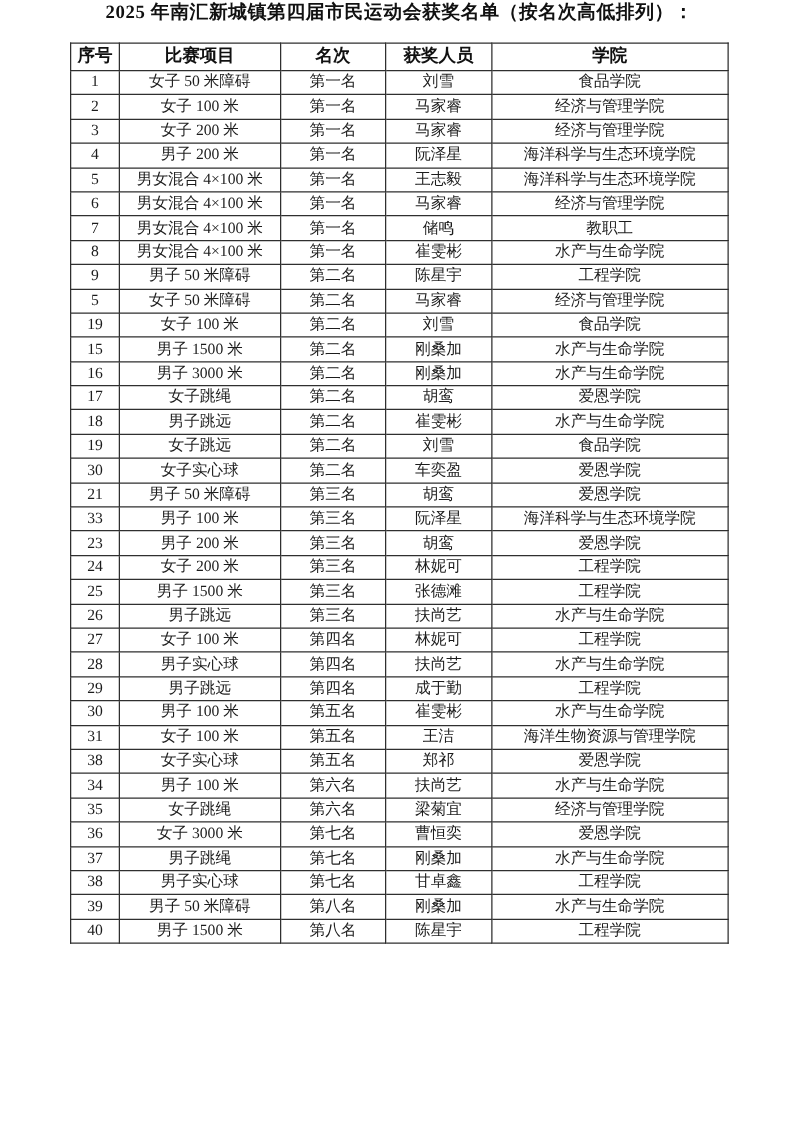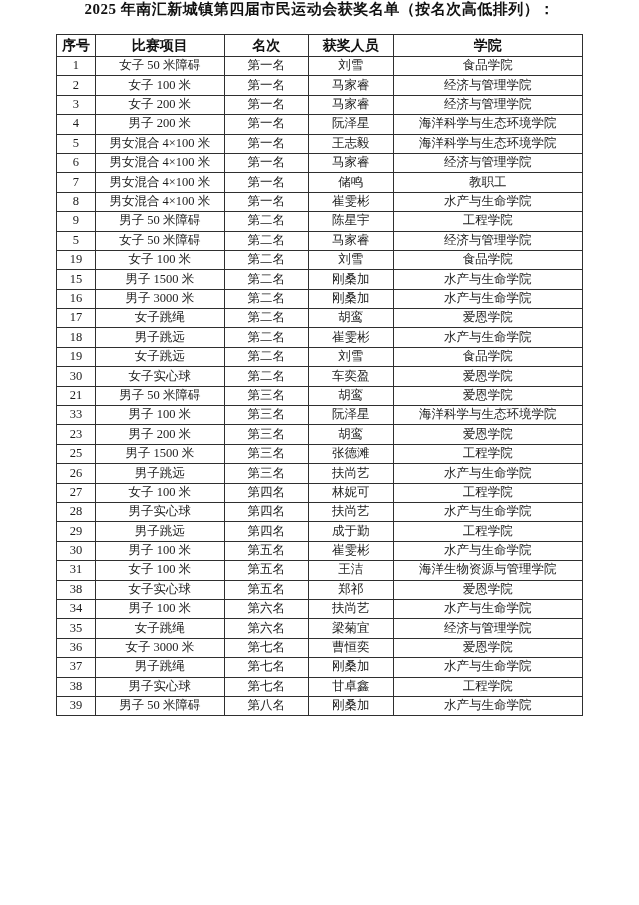--- a/index.html
+++ b/index.html
@@ -211,20 +211,27 @@
           <td>海洋科学与生态环境学院</td>
         </tr>
         <tr>
           <td>23</td>
           <td>男子 200 米</td>
           <td>第三名</td>
           <td>胡鸾</td>
           <td>爱恩学院</td>
         </tr>
         <tr>
+          <td>24</td>
+          <td>女子 200 米</td>
+          <td>第三名</td>
+          <td>林妮可</td>
+          <td>工程学院</td>
+        </tr>
+        <tr>
           <td>25</td>
           <td>男子 1500 米</td>
           <td>第三名</td>
           <td>张德滩</td>
           <td>工程学院</td>
         </tr>
         <tr>
           <td>26</td>
           <td>男子跳远</td>
           <td>第三名</td>
@@ -308,15 +315,22 @@
           <td>甘卓鑫</td>
           <td>工程学院</td>
         </tr>
         <tr>
           <td>39</td>
           <td>男子 50 米障碍</td>
           <td>第八名</td>
           <td>刚桑加</td>
           <td>水产与生命学院</td>
         </tr>
+        <tr>
+          <td>40</td>
+          <td>男子 1500 米</td>
+          <td>第八名</td>
+          <td>陈星宇</td>
+          <td>工程学院</td>
+        </tr>
       </tbody>
   </table>
 </div>
 
 </body></html>

